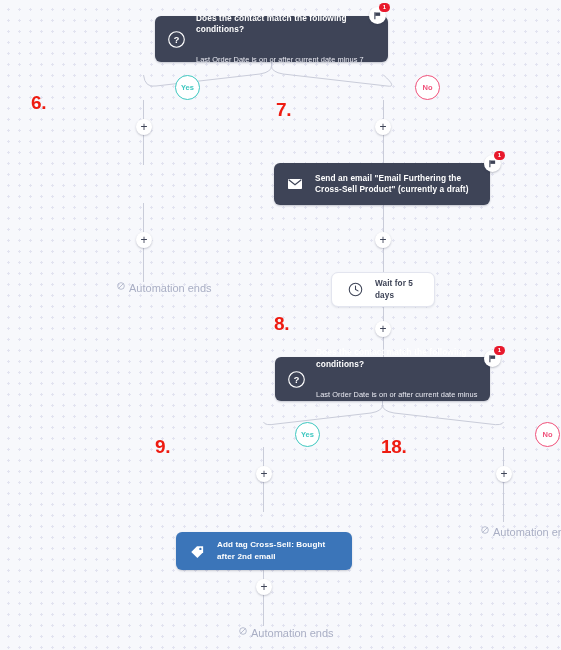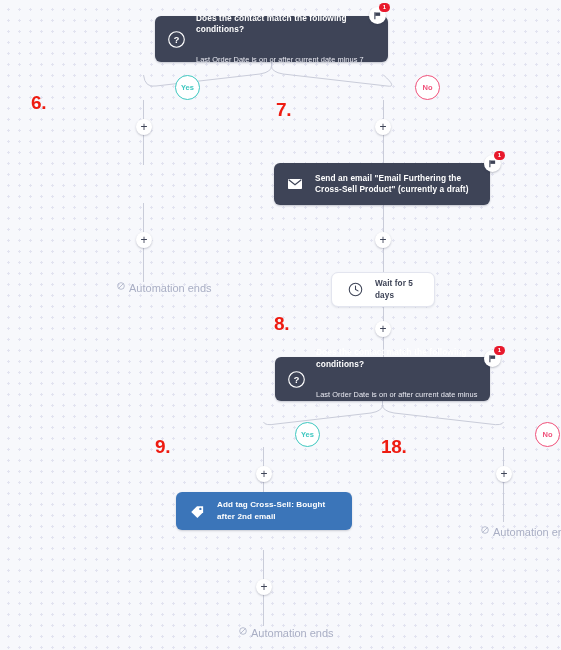--- a/index.html
+++ b/index.html
@@ -93,21 +93,21 @@
     font-weight: bold;
     color: #3e4457;
   }
 
   
   #node-cond-1 { left: 155px; top: 16px;  width: 233px; height: 46px; }
   #node-tag-1  { left: 58px;  top: 165px; width: 174px; height: 38px; }
   #node-email-1{ left: 274px; top: 163px; width: 216px; height: 42px; }
   #node-wait-1 { left: 331px; top: 272px; width: 104px; height: 35px; }
   #node-cond-2 { left: 275px; top: 357px; width: 215px; height: 44px; }
-  #node-tag-2  { left: 176px; top: 492px; width: 176px; height: 38px; }
+  #node-tag-2  { left: 176px; top: 532px; width: 176px; height: 38px; }
 
   
   .node-badge {
     position: absolute;
     width: 17px;
     height: 17px;
     border-radius: 50%;
     background: #ffffff;
     box-shadow: 0 1px 2px rgba(40,45,70,0.3);
     display: flex;

